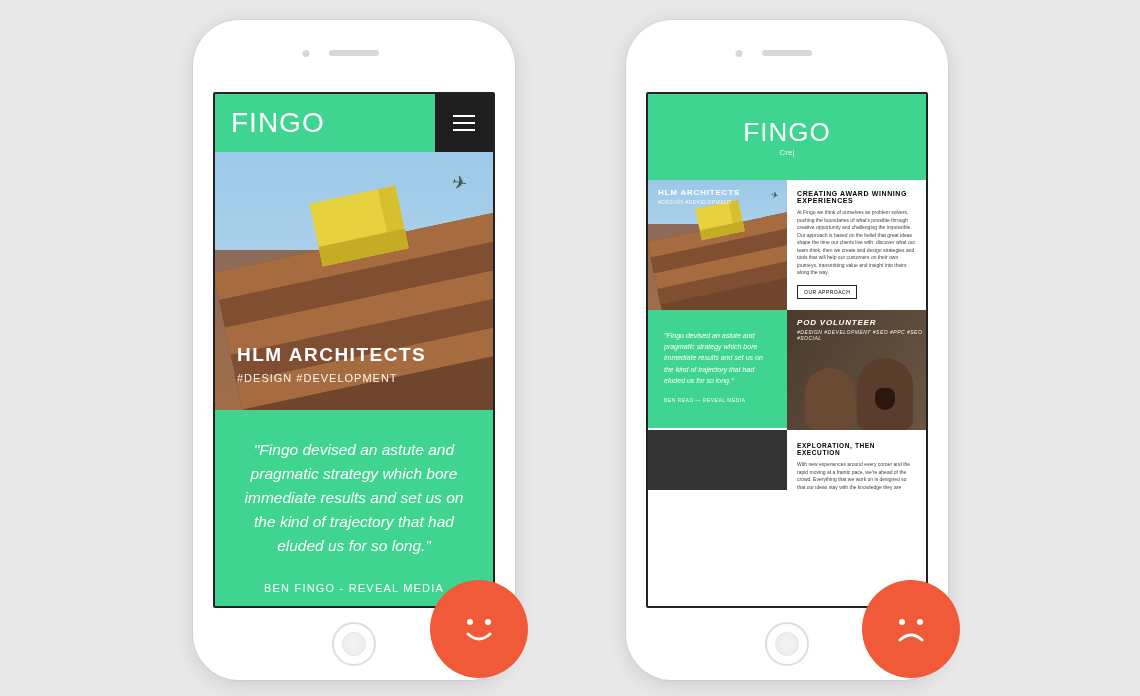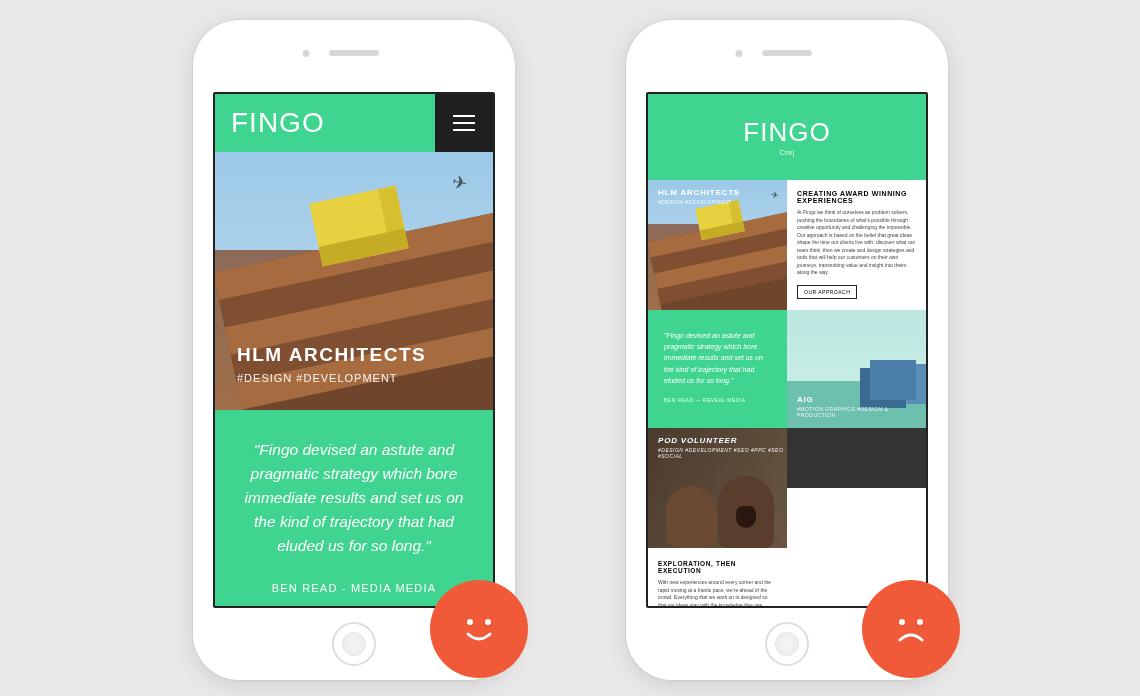--- a/index.html
+++ b/index.html
@@ -296,21 +296,21 @@
       <div class="building"></div>
       <div class="yellowbox"></div>
       <div class="plane">✈</div>
       <div class="label">
         <div class="title">HLM ARCHITECTS</div>
         <div class="tags">#DESIGN #DEVELOPMENT</div>
       </div>
     </div>
     <div class="m-quote">
       <div class="q">"Fingo devised an astute and pragmatic strategy which bore immediate results and set us on the kind of trajectory that had eluded us for so long."</div>
-      <div class="attrib">BEN READ - MEDIA MEDIA</div>
+      <div class="attrib">BEN FINGO - REVEAL MEDIA</div>
     </div>
   </div>
   <div class="home-btn"></div>
 </div>
 
 <div class="phone right">
   <div class="screen">
     <div class="d-wrap">
       <div class="d-hero">
         <div class="brand">FINGO</div>
@@ -332,27 +332,20 @@
           <div class="h">CREATING AWARD WINNING EXPERIENCES</div>
           <div class="p">At Fingo we think of ourselves as problem solvers, pushing the boundaries of what's possible through creative opportunity and challenging the impossible. Our approach is based on the belief that great ideas shape the time our clients live with: discover what our team think, then we create and design strategies and tools that will help our customers on their own journeys, transmitting value and insight into theirs along the way.</div>
           <div class="btn">OUR APPROACH</div>
         </div>
 
         <div class="d-tile d-quote">
           <div>"Fingo devised an astute and pragmatic strategy which bore immediate results and set us on the kind of trajectory that had eluded us for so long."</div>
           <div class="a">BEN READ — REVEAL MEDIA</div>
         </div>
 
-        <div class="d-tile d-aig">
-          <div class="bldg"></div>
-          <div class="tlabel">
-            <div class="ttl">AIG</div>
-            <div class="sub">#MOTION GRAPHICS #DESIGN &amp; PRODUCTION</div>
-          </div>
-        </div>
 
         <div class="d-tile d-pod">
           <div class="face1"></div>
           <div class="face2"></div>
           <div class="mouth"></div>
           <div class="tlabel">
             <div class="ttl">POD VOLUNTEER</div>
             <div class="sub">#DESIGN #DEVELOPMENT #SEO #PPC #SEO #SOCIAL</div>
           </div>
         </div>

